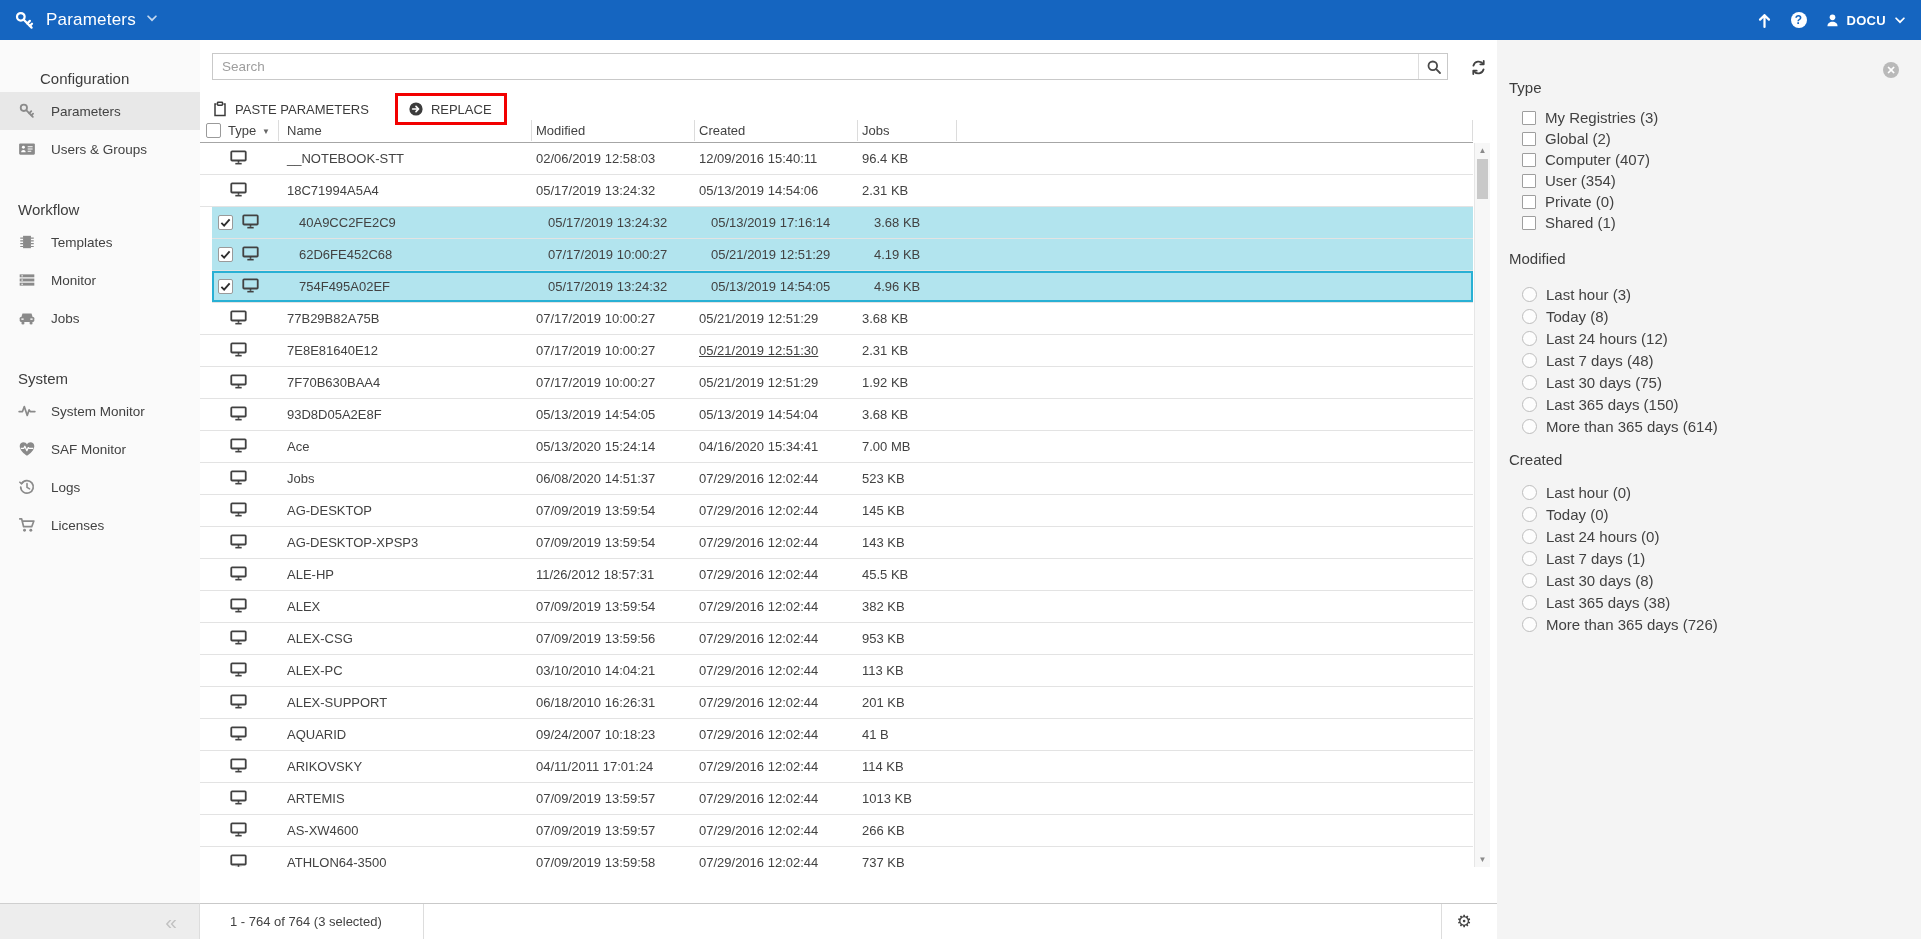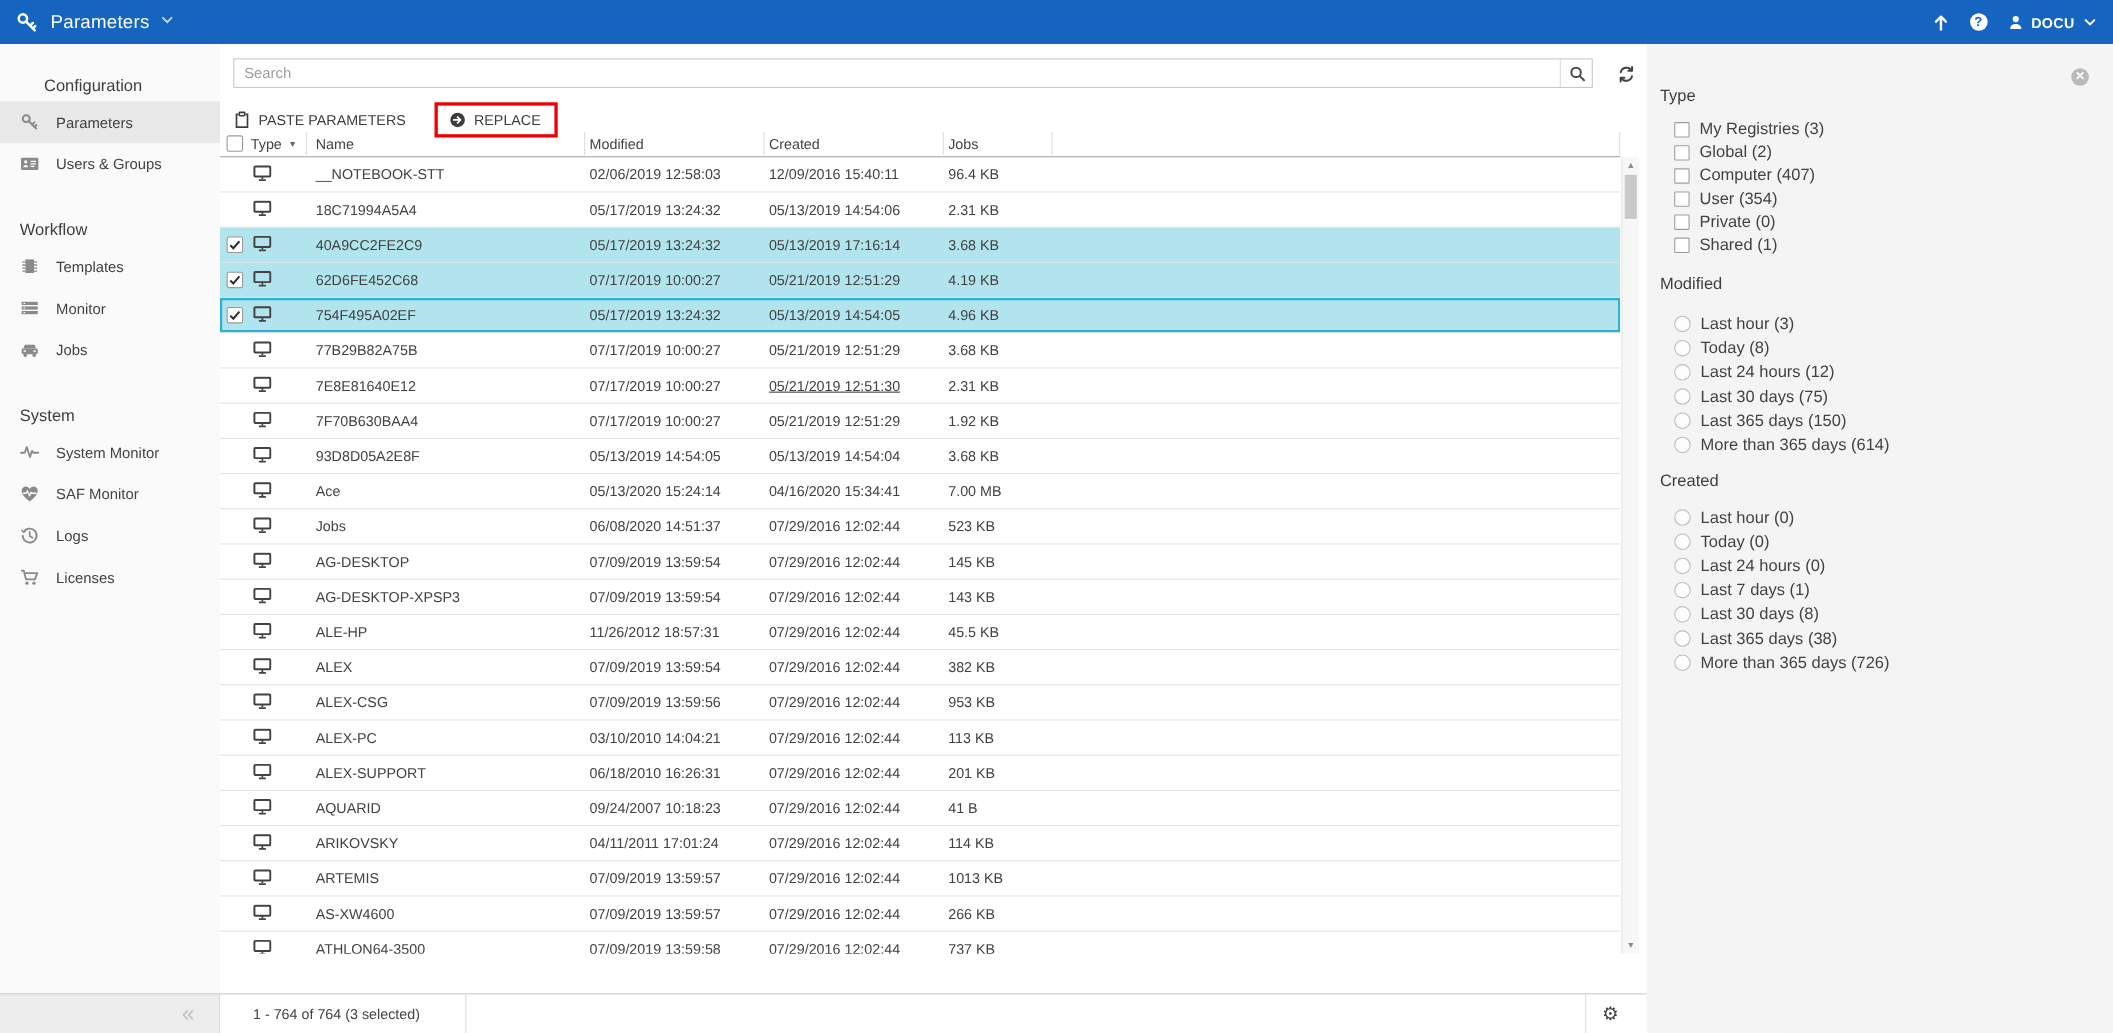--- a/index.html
+++ b/index.html
@@ -44,21 +44,21 @@
   
   .thead{position:absolute;left:0;top:78px;width:1273px;height:25px;border-bottom:1px solid #a6a6a6;font-size:13px;color:#424242;}
   .th{position:absolute;top:0;height:25px;display:flex;align-items:center;}
   .col-div{position:absolute;top:2px;height:21px;width:1px;background:#dcdcdc;}
   .hdr-cb{position:absolute;left:6px;top:5px;}
   .cb{width:15px;height:15px;background:#fff;border:1px solid #9a9a9a;border-radius:2px;display:flex;align-items:center;justify-content:center;}
   .sort-arrow{position:absolute;left:62px;top:9px;font-size:8px;color:#666;}
 
   .tbody{position:absolute;left:0;top:103px;width:1273px;height:724px;overflow:hidden;}
   .trow{position:relative;height:32px;border-bottom:1px solid #e3e3e3;font-size:13px;color:#424242;}
-  .trow.selected{background:var(--sel);}
+  .trow.selected{background:var(--sel);margin-left:12px;}
   .trow.focused{box-shadow:inset 0 0 0 2px var(--focus);}
   .td{position:absolute;top:0;height:31px;display:flex;align-items:center;white-space:nowrap;}
   .row-cb{position:absolute;left:6px;top:8px;}
   .type-ic{position:absolute;left:30px;top:7px;}
 
   .vscroll{position:absolute;left:1274px;top:103px;width:16px;height:724px;background:#f7f7f7;border-left:1px solid #e6e6e6;}
   .vs-arrow{position:absolute;left:0;width:15px;text-align:center;font-size:8px;color:#8a8a8a;}
   .vs-thumb{position:absolute;left:2px;top:16px;width:11px;height:40px;background:#c9c9c9;}
 
   .main-footer{position:absolute;left:200px;top:903px;width:1297px;height:36px;background:#fff;border-top:1px solid #c9c9c9;font-size:13px;color:#424242;}
@@ -626,20 +626,24 @@
         <div class="fg-item rad">
           <span class="f-radio"></span>
           <span>Today (8)</span>
         </div>
         <div class="fg-item rad">
           <span class="f-radio"></span>
           <span>Last 24 hours (12)</span>
         </div>
         <div class="fg-item rad">
           <span class="f-radio"></span>
+          <span>Last 7 days (48)</span>
+        </div>
+        <div class="fg-item rad">
+          <span class="f-radio"></span>
           <span>Last 30 days (75)</span>
         </div>
         <div class="fg-item rad">
           <span class="f-radio"></span>
           <span>Last 365 days (150)</span>
         </div>
         <div class="fg-item rad">
           <span class="f-radio"></span>
           <span>More than 365 days (614)</span>
         </div>

